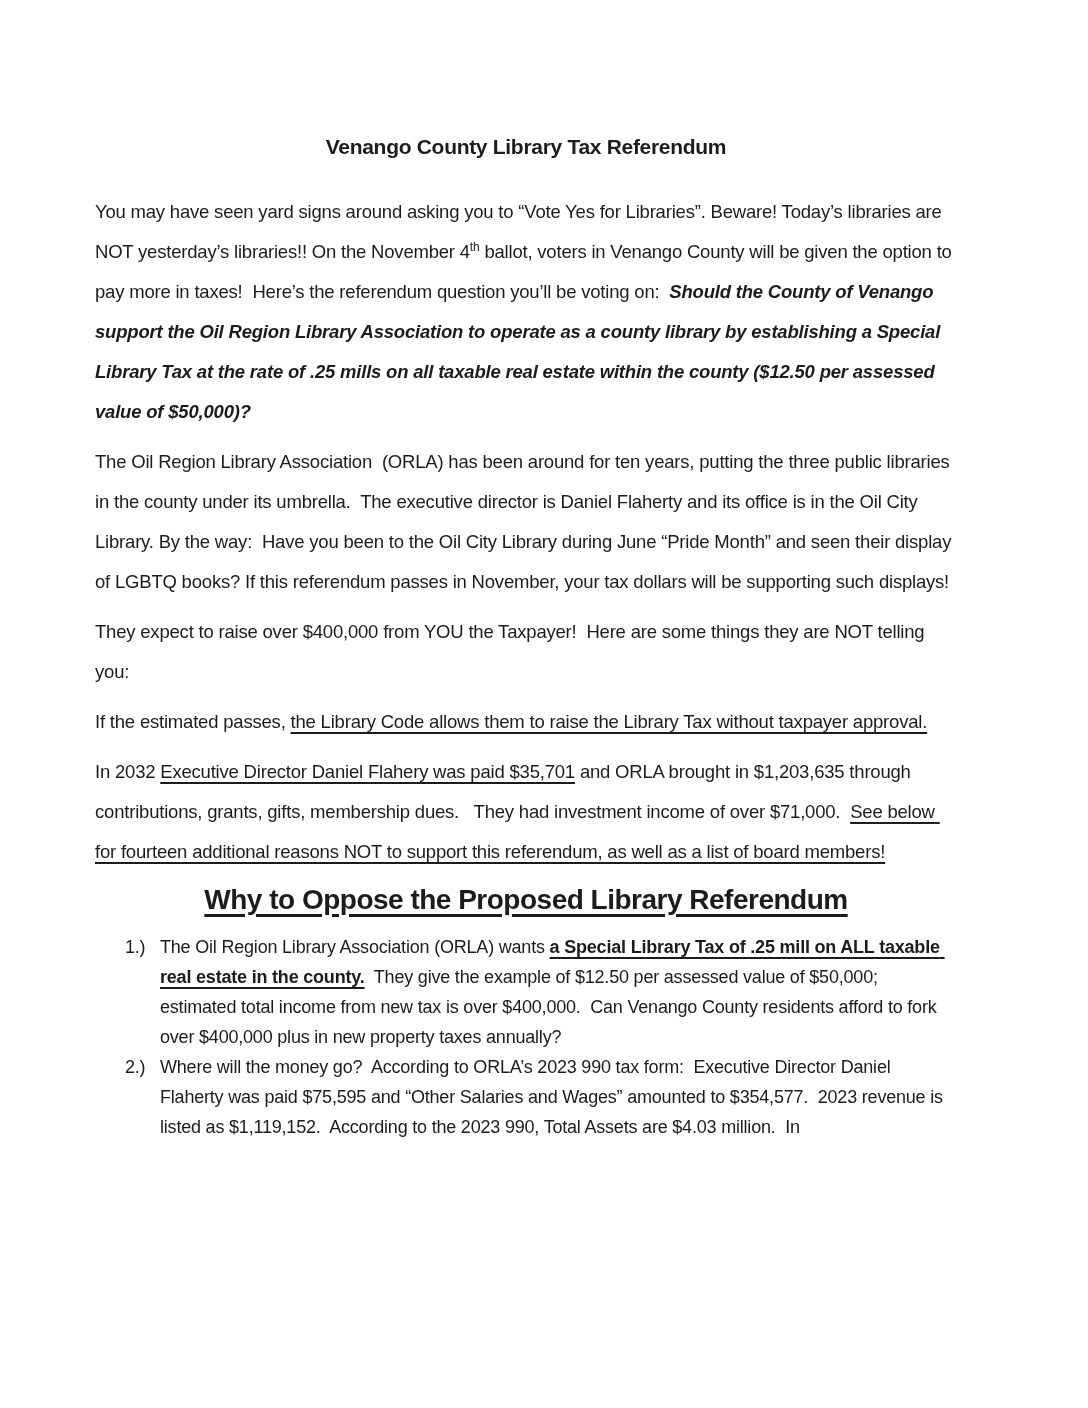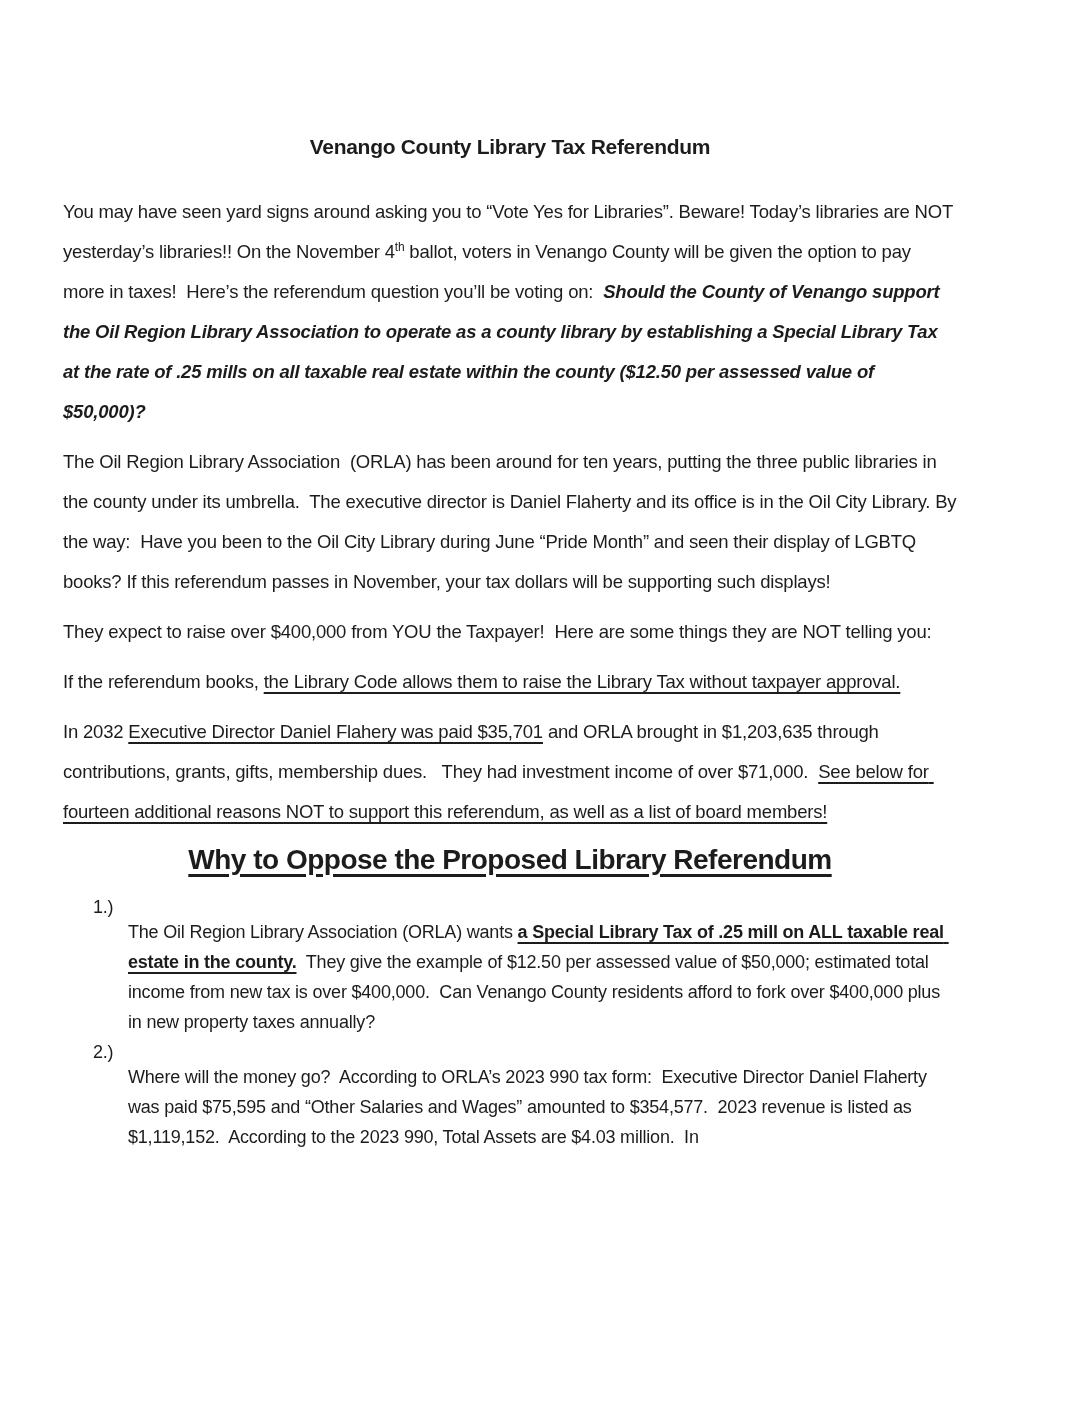--- a/index.html
+++ b/index.html
@@ -9,21 +9,21 @@
   }
   .page {
     position: relative;
     width: 1088px;
     height: 1408px;
     margin: 0 auto;
     background: #ffffff;
     color: #1c1c1c;
     font-family: "Liberation Sans", sans-serif;
     box-sizing: border-box;
-    padding: 134px 131px 0 63px;
+    padding: 134px 131px 0 95px;
     overflow: hidden;
   }
   .doc-title {
     font-size: 21px;
     font-weight: 700;
     letter-spacing: -0.3px;
     line-height: 26px;
     text-align: center;
     margin: 0 0 32px 0;
   }
@@ -63,37 +63,36 @@
     font-size: 18px;
     letter-spacing: -0.2px;
     line-height: 30px;
   }
   .num-item .num {
     flex: 0 0 35px;
   }
   .num-item .item-text {
     flex: 1 1 auto;
     white-space: pre-wrap;
-    margin-top: 25px;
   }
 </style>
 </head>
 <body>
 
 <div class="page">
 
   <h1 class="doc-title">Venango County Library Tax Referendum</h1>
 
   <p class="para"><span>You may have seen yard signs around asking you to “Vote Yes for Libraries”. Beware! Today’s libraries are NOT yesterday’s libraries!! On the November 4</span><sup class="sb">th</sup><span> ballot, voters in Venango County will be given the option to pay more in taxes!  Here’s the referendum question you’ll be voting on:  </span><span class="bi">Should the County of Venango support the Oil Region Library Association to operate as a county library by establishing a Special Library Tax at the rate of .25 mills on all taxable real estate within the county ($12.50 per assessed value of $50,000)?</span></p>
 
   <p class="para"><span>The Oil Region Library Association  (ORLA) has been around for ten years, putting the three public libraries in the county under its umbrella.  The executive director is Daniel Flaherty and its office is in the Oil City Library. By the way:  Have you been to the Oil City Library during June “Pride Month” and seen their display of LGBTQ books? If this referendum passes in November, your tax dollars will be supporting such displays!</span></p>
 
   <p class="para"><span>They expect to raise over $400,000 from YOU the Taxpayer!  Here are some things they are NOT telling you:</span></p>
 
-  <p class="para"><span>If the referendum books, </span><span class="u">the Library Code allows them to raise the Library Tax without taxpayer approval.</span></p>
+  <p class="para"><span>If the estimated passes, </span><span class="u">the Library Code allows them to raise the Library Tax without taxpayer approval.</span></p>
 
   <p class="para"><span>In 2032 </span><span class="u">Executive Director Daniel Flahery was paid $35,701</span><span> and ORLA brought in $1,203,635 through contributions, grants, gifts, membership dues.   They had investment income of over $71,000.  </span><span class="u">See below for fourteen additional reasons NOT to support this referendum, as well as a list of board members!</span></p>
 
   <h2 class="section-heading">Why to Oppose the Proposed Library Referendum</h2>
 
   <div class="num-list">
 
     <div class="num-item">
       <span class="num">1.)</span>
       <div class="item-text"><span>The Oil Region Library Association (ORLA) wants </span><span class="bu">a Special Library Tax of .25 mill on ALL taxable real estate in the county.</span><span>  They give the example of $12.50 per assessed value of $50,000; estimated total income from new tax is over $400,000.  Can Venango County residents afford to fork over $400,000 plus in new property taxes annually?</span></div>

